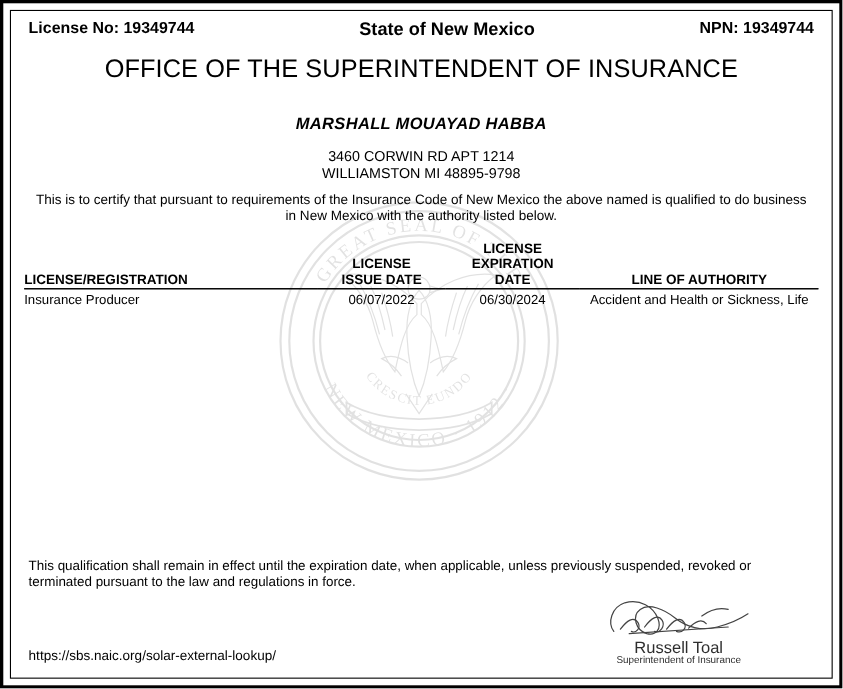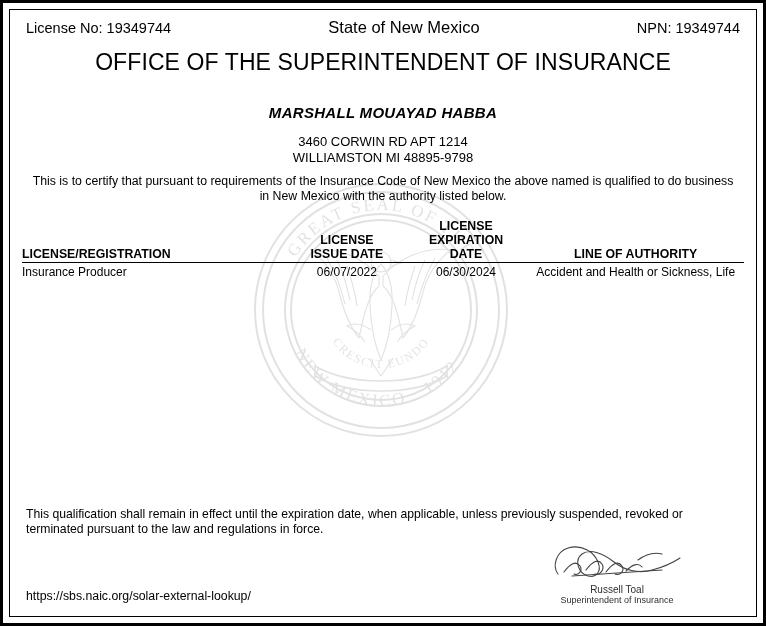--- a/index.html
+++ b/index.html
@@ -52,24 +52,25 @@
   
   .content {
     position: relative;
     z-index: 2;
     padding: 0 12px;
   }
 
   
   .top-row {
     display: flex;
-    align-items: center;
+    align-items: flex-start;
     justify-content: space-between;
     padding: 8px 4px 0 4px;
     font-size: 14.5px;
+    font-weight: bold;
   }
   .top-row .left  { flex: 0 0 auto; }
   .top-row .mid   { flex: 1 1 auto; text-align: center; font-size: 16.5px; }
   .top-row .right { flex: 0 0 auto; }
 
   .office-title {
     text-align: center;
     font-size: 23px;
     letter-spacing: 0.1px;
     margin-top: 12px;
@@ -156,21 +157,21 @@
     text-align: center;
     width: 230px;
     padding-right: 8px;
   }
   .signature-mark {
     height: 44px;
     display: block;
   }
   .signature-mark svg { display: block; margin: 0 auto; }
   .signer-name {
-    font-size: 10px;
+    font-size: 15px;
     line-height: 11px;
     color: #2e2e2e;
   }
   .signer-title {
     font-size: 9px;
     line-height: 11px;
     color: #2e2e2e;
   }
 </style>
 </head>

